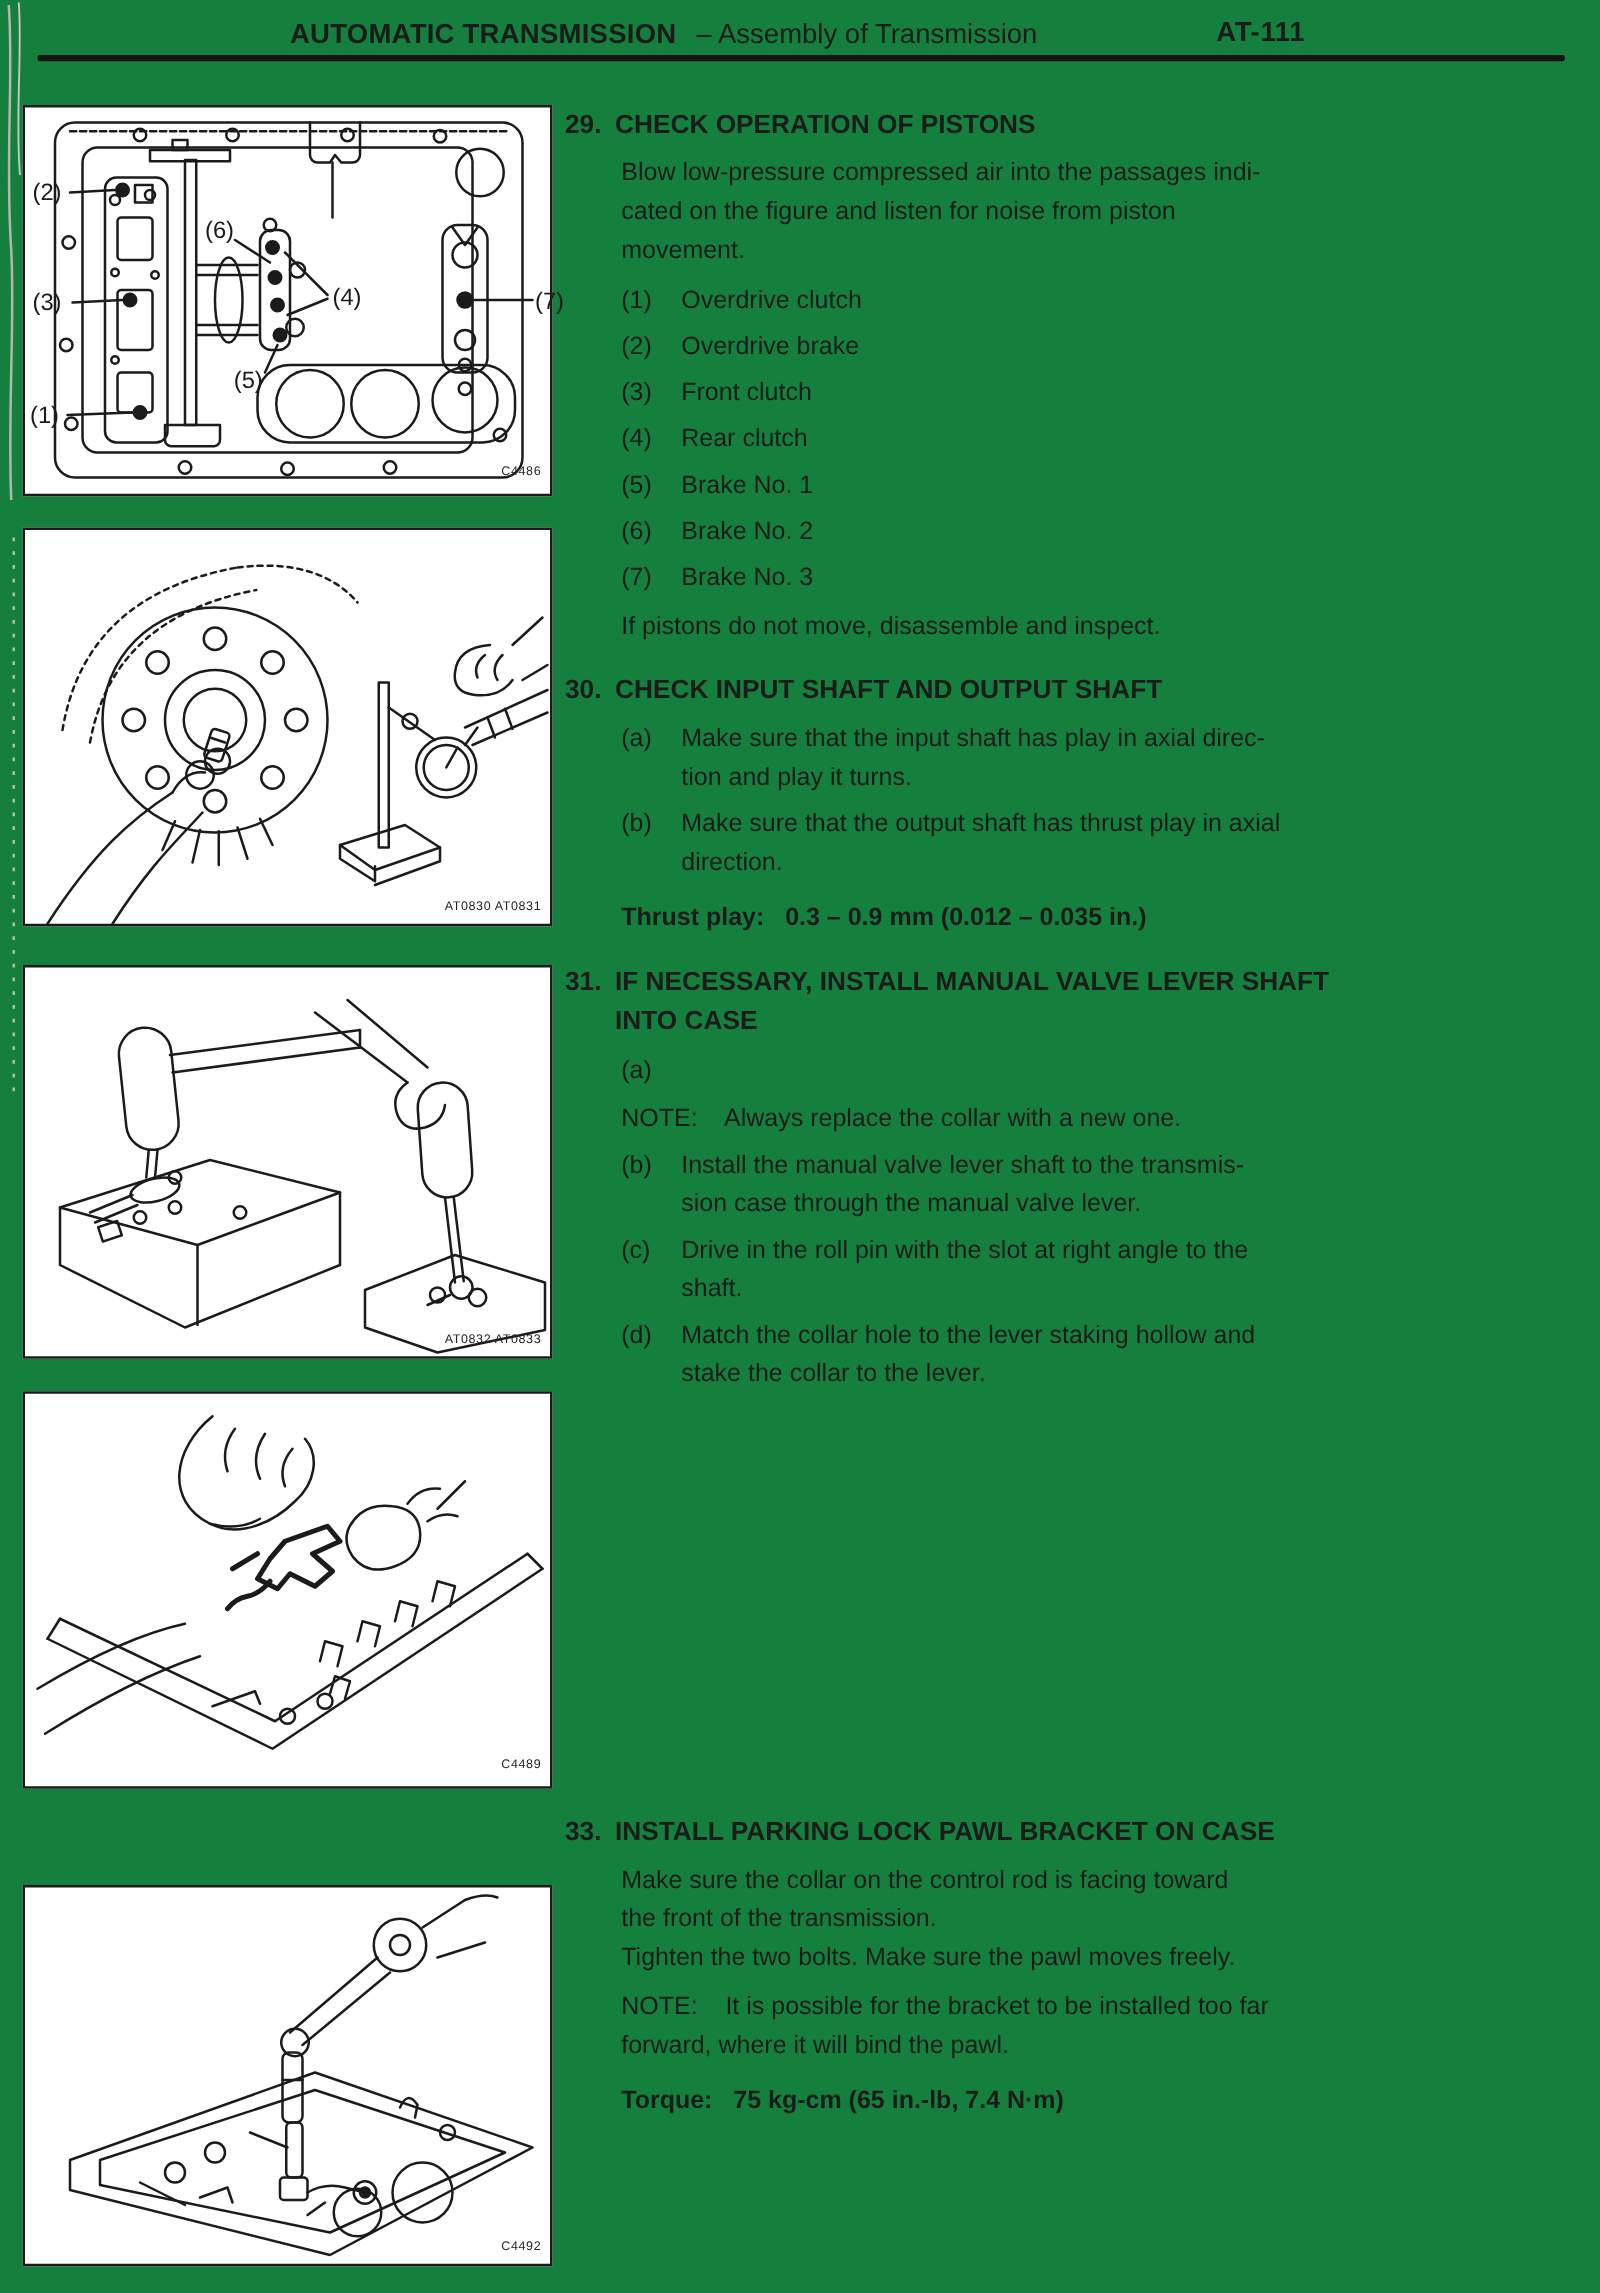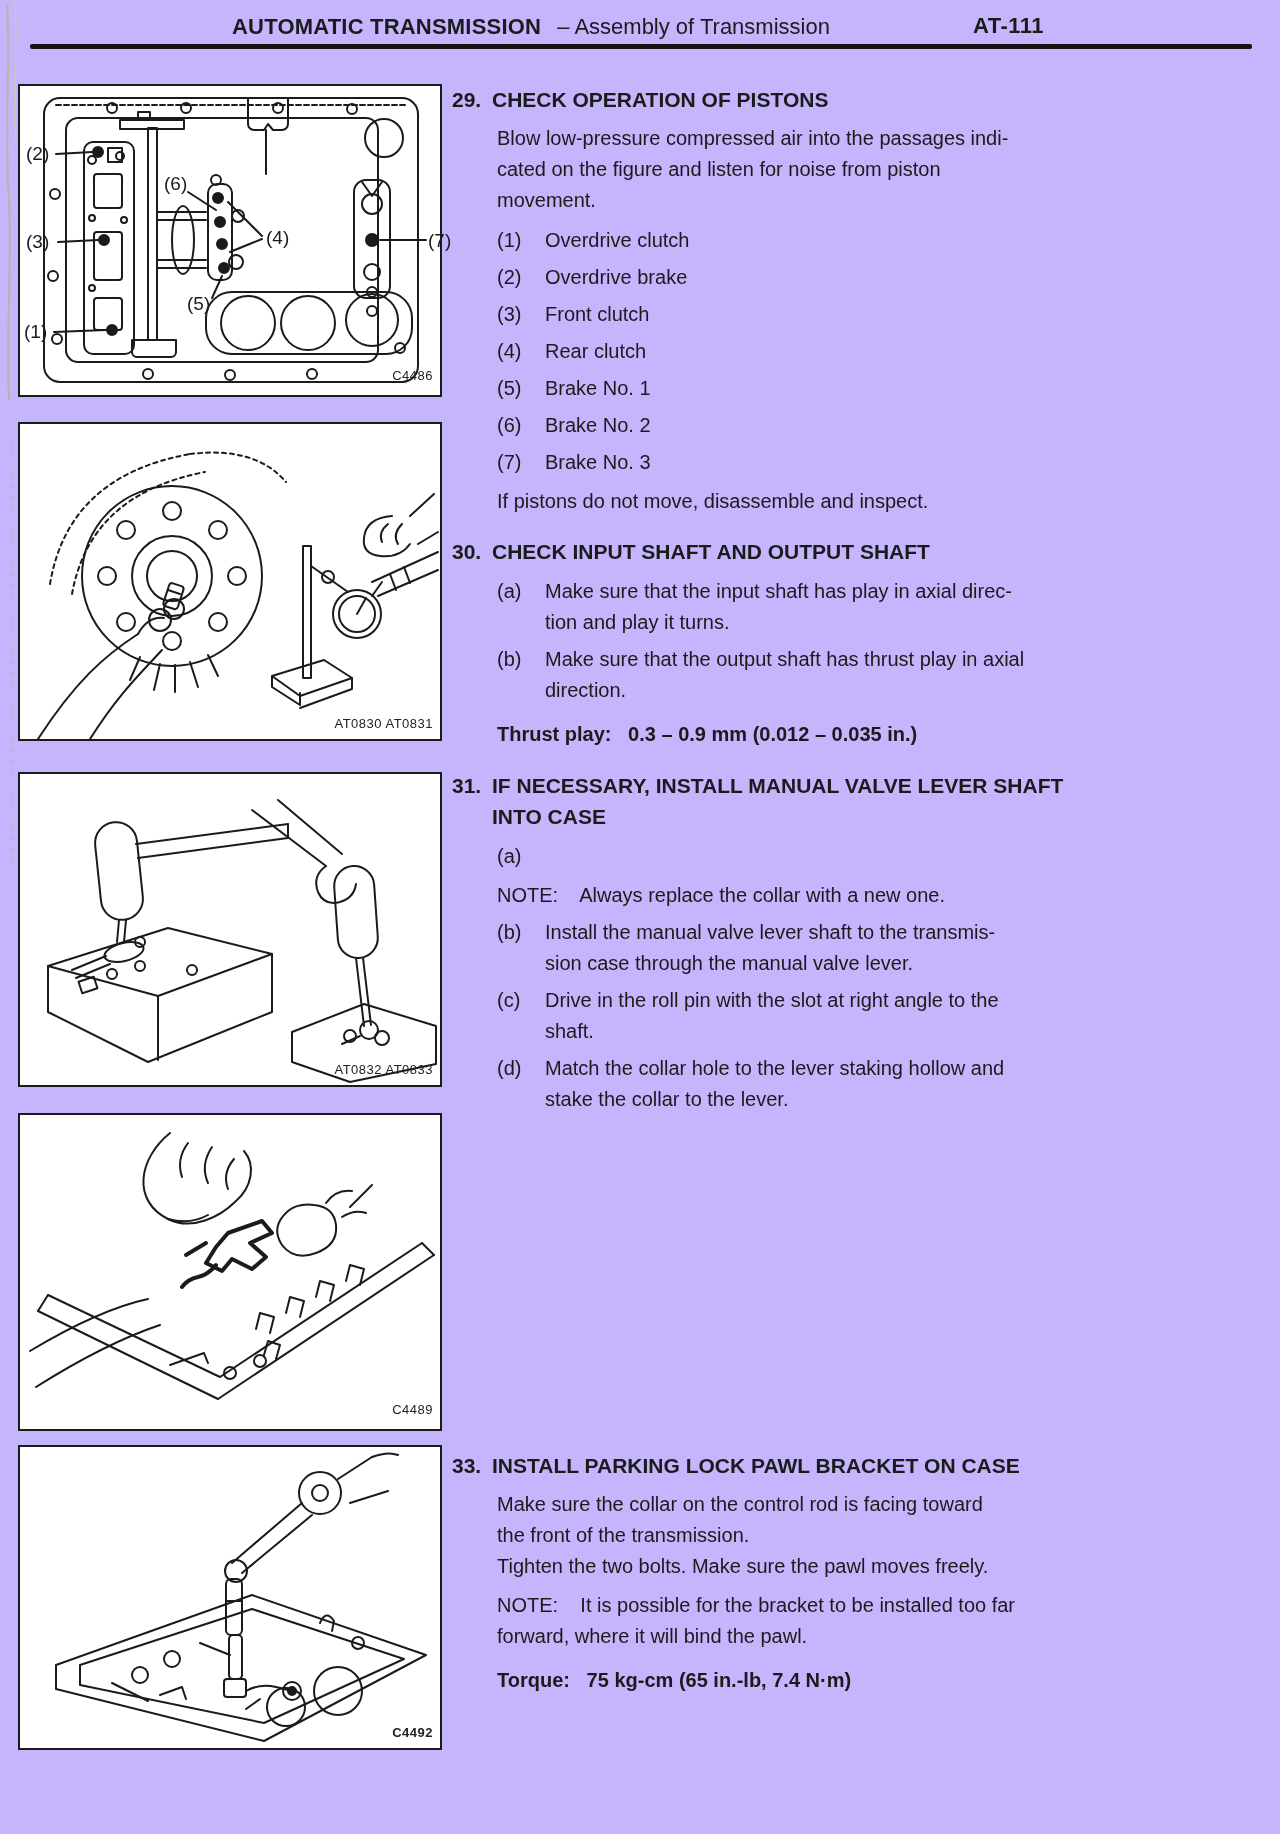--- a/index.html
+++ b/index.html
@@ -1,36 +1,36 @@
 <!DOCTYPE html>
 <html><head>
 <meta charset="utf-8">
 <style>
   html,body{margin:0;padding:0;background:#e8e8e4;}
   .page{
     position:relative;width:1280px;height:1834px;margin:0 auto;
-    background:#c4b5fd;color:#1b1b1b;
+    background:#15803d;color:#1b1b1b;
     font-family:"Liberation Sans","DejaVu Sans",sans-serif;
     overflow:hidden;
   }
   
   .hdr-title{position:absolute;left:232px;top:14px;font-size:22px;white-space:nowrap;}
   .hdr-title .t-main{font-weight:bold;letter-spacing:.2px;}
   .hdr-title .t-sub{font-weight:normal;margin-left:10px;}
   .hdr-pageno{position:absolute;left:973px;top:13px;font-size:22px;font-weight:bold;letter-spacing:.5px;}
   .hdr-rule{position:absolute;left:30px;top:44px;width:1222px;height:5px;background:#141414;border-radius:2px;}
   
   .figbox{
     position:absolute;left:18px;width:420px;
     border:2px solid #1b1b1b;background:#fff;overflow:visible;
   }
   .figbox svg{position:absolute;left:0;top:0;overflow:visible;}
   .figcode{
     position:absolute;right:7px;bottom:8px;
-    font-size:13px;letter-spacing:.5px;color:#222;
+    font-size:10px;letter-spacing:.5px;color:#222;
   }
   .callout{font-size:19px;fill:#1b1b1b;font-family:"Liberation Sans","DejaVu Sans",sans-serif;}
   
   .sec{position:absolute;left:452px;width:616px;}
   .sec-head{display:flex;font-weight:bold;font-size:21px;line-height:31px;}
   .sec-num{flex:none;width:40px;}
   .sec-head h2{margin:0;font-size:21px;line-height:31px;white-space:pre-wrap;font-weight:bold;}
   .pp{margin:8px 0 0 45px;font-size:20px;line-height:31px;white-space:pre-wrap;}
   .li{display:flex;margin:6px 0 0 45px;font-size:20px;line-height:31px;}
   .li .m{flex:none;width:48px;}
@@ -277,21 +277,21 @@
         <line x1="186" y1="128" x2="166" y2="140" stroke-width="4"></line>
 
         <path d="M150,250 l34,-12 4,10"></path>
         <circle cx="210" cy="258" r="6"></circle>
           <circle cx="240" cy="246" r="6"></circle>
       </g>
     </svg>
     <span class="figcode" style="bottom:12px;">C4489</span>
   </div>
 
-  <div class="figbox" style="top:1445px;height:301px;font-weight:bold;">
+  <div class="figbox" style="top:1508px;height:301px;">
     <svg width="420" height="301" viewBox="0 0 420 301">
       <g stroke="#1b1b1b" fill="none" stroke-width="2" stroke-linecap="round" stroke-linejoin="round">
 
         <circle cx="300" cy="46" r="21"></circle>
           <circle cx="300" cy="46" r="8"></circle>
         <path d="M318,32 L352,10"></path>
           <path d="M330,56 L368,44"></path>
           <path d="M352,10 q16,-6 26,-2"></path>
         <path d="M282,56 L212,116"></path>
           <path d="M292,68 L222,126"></path>

